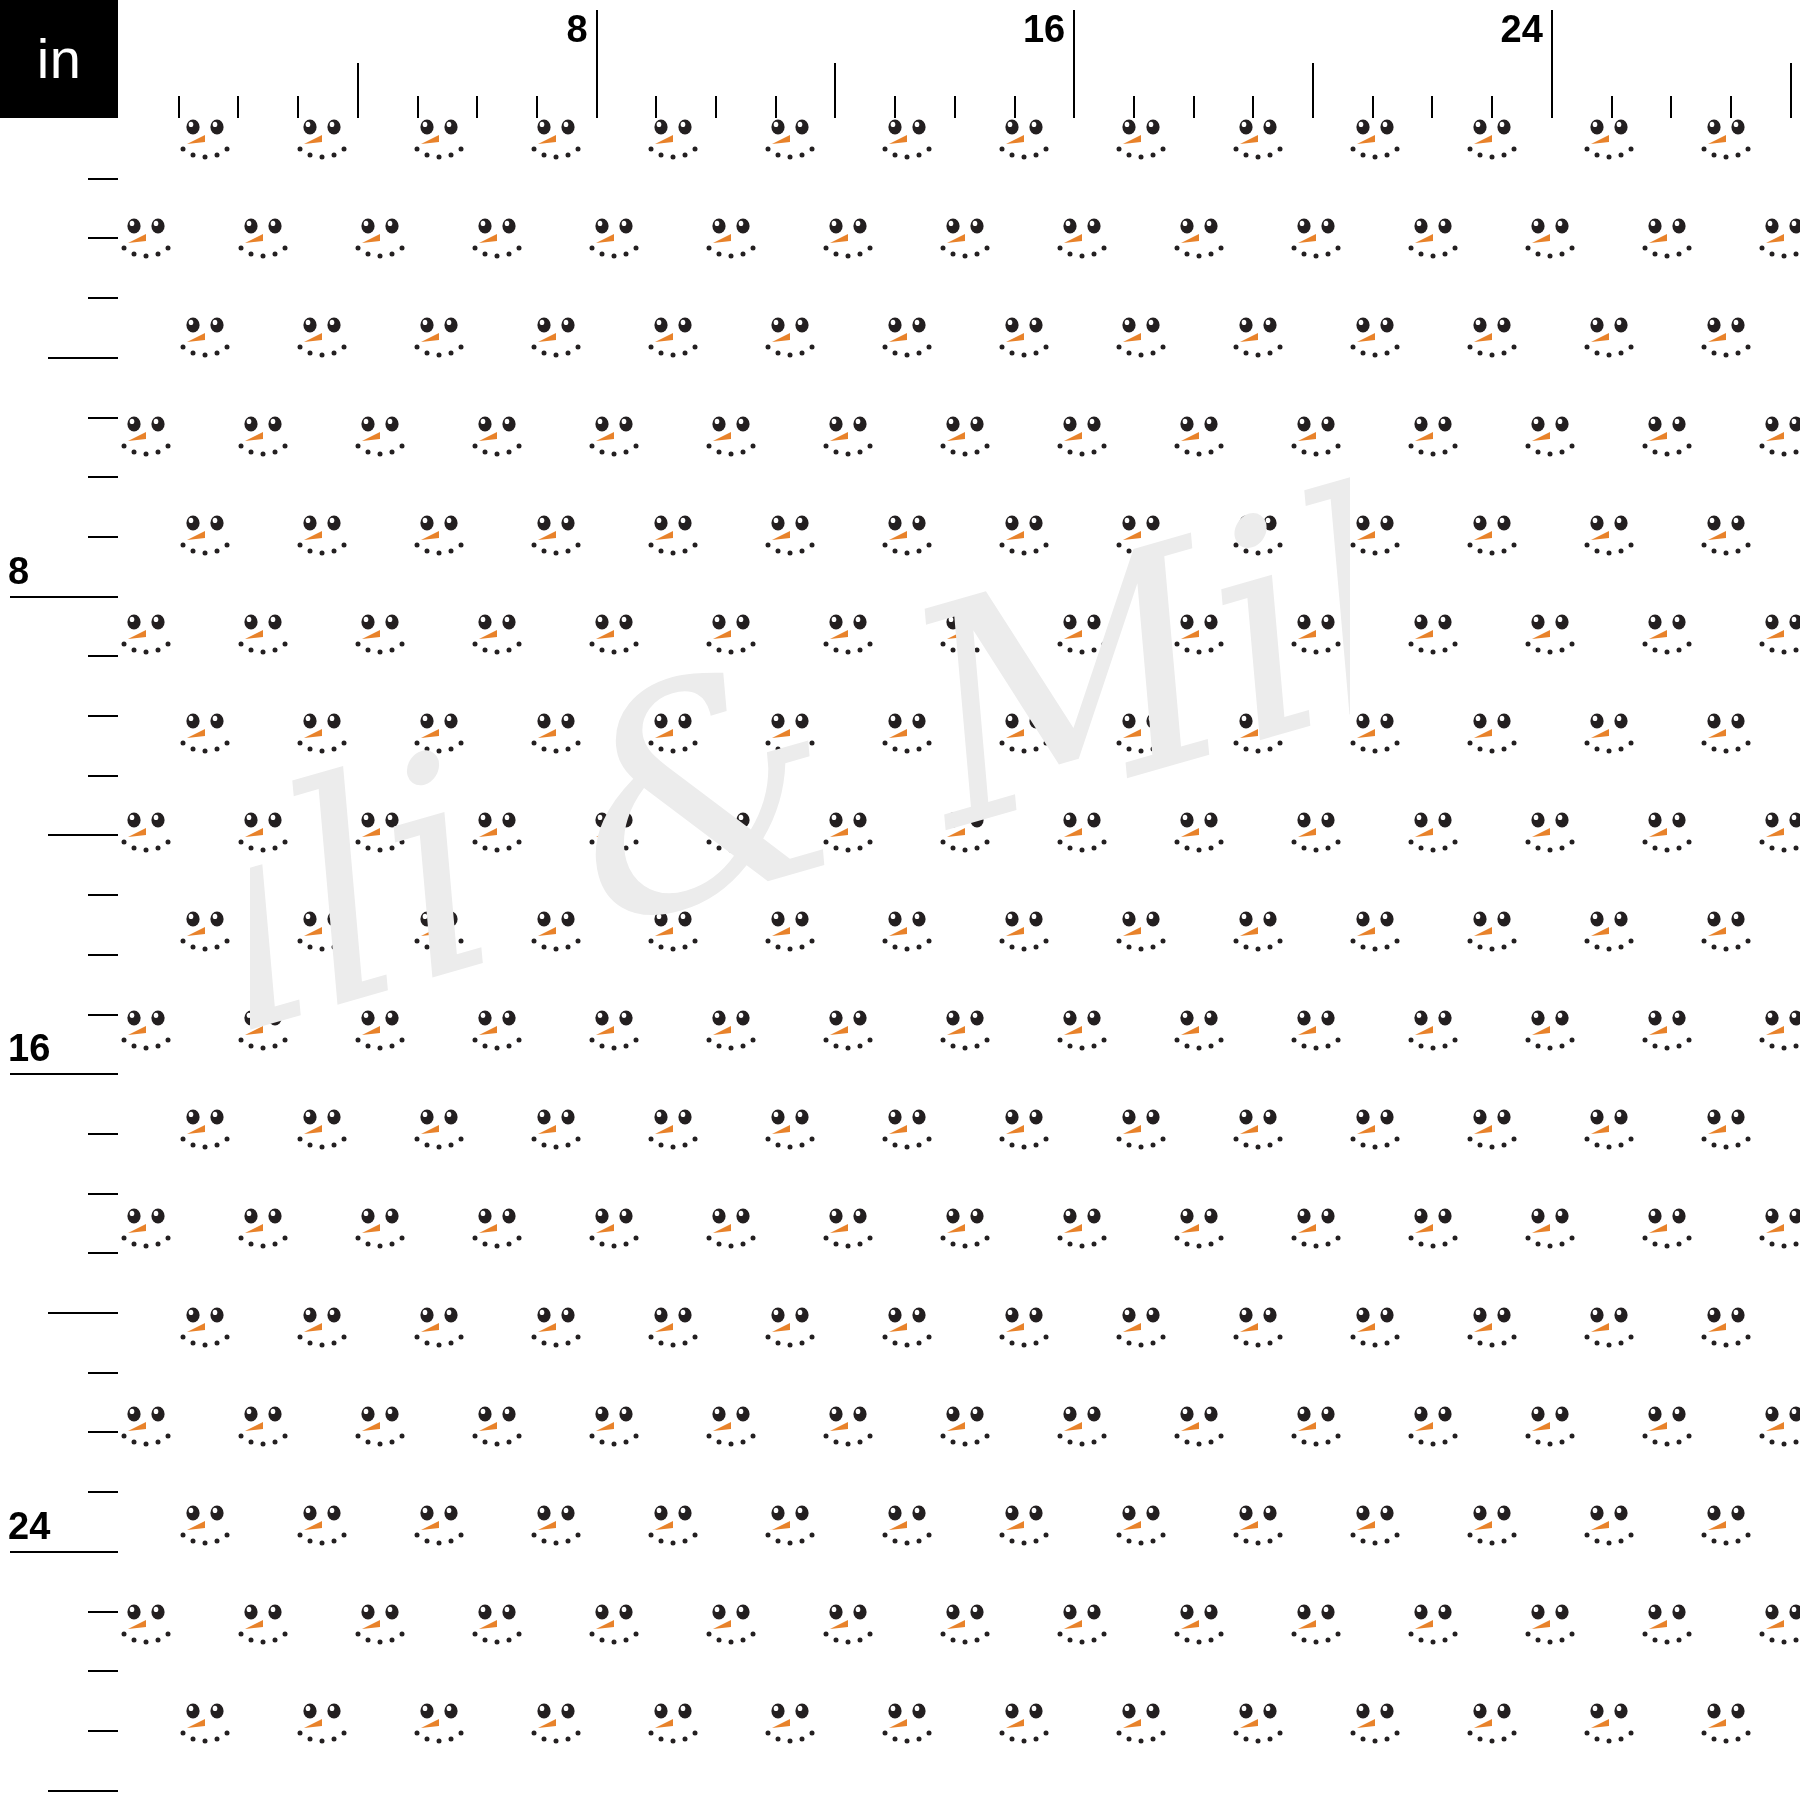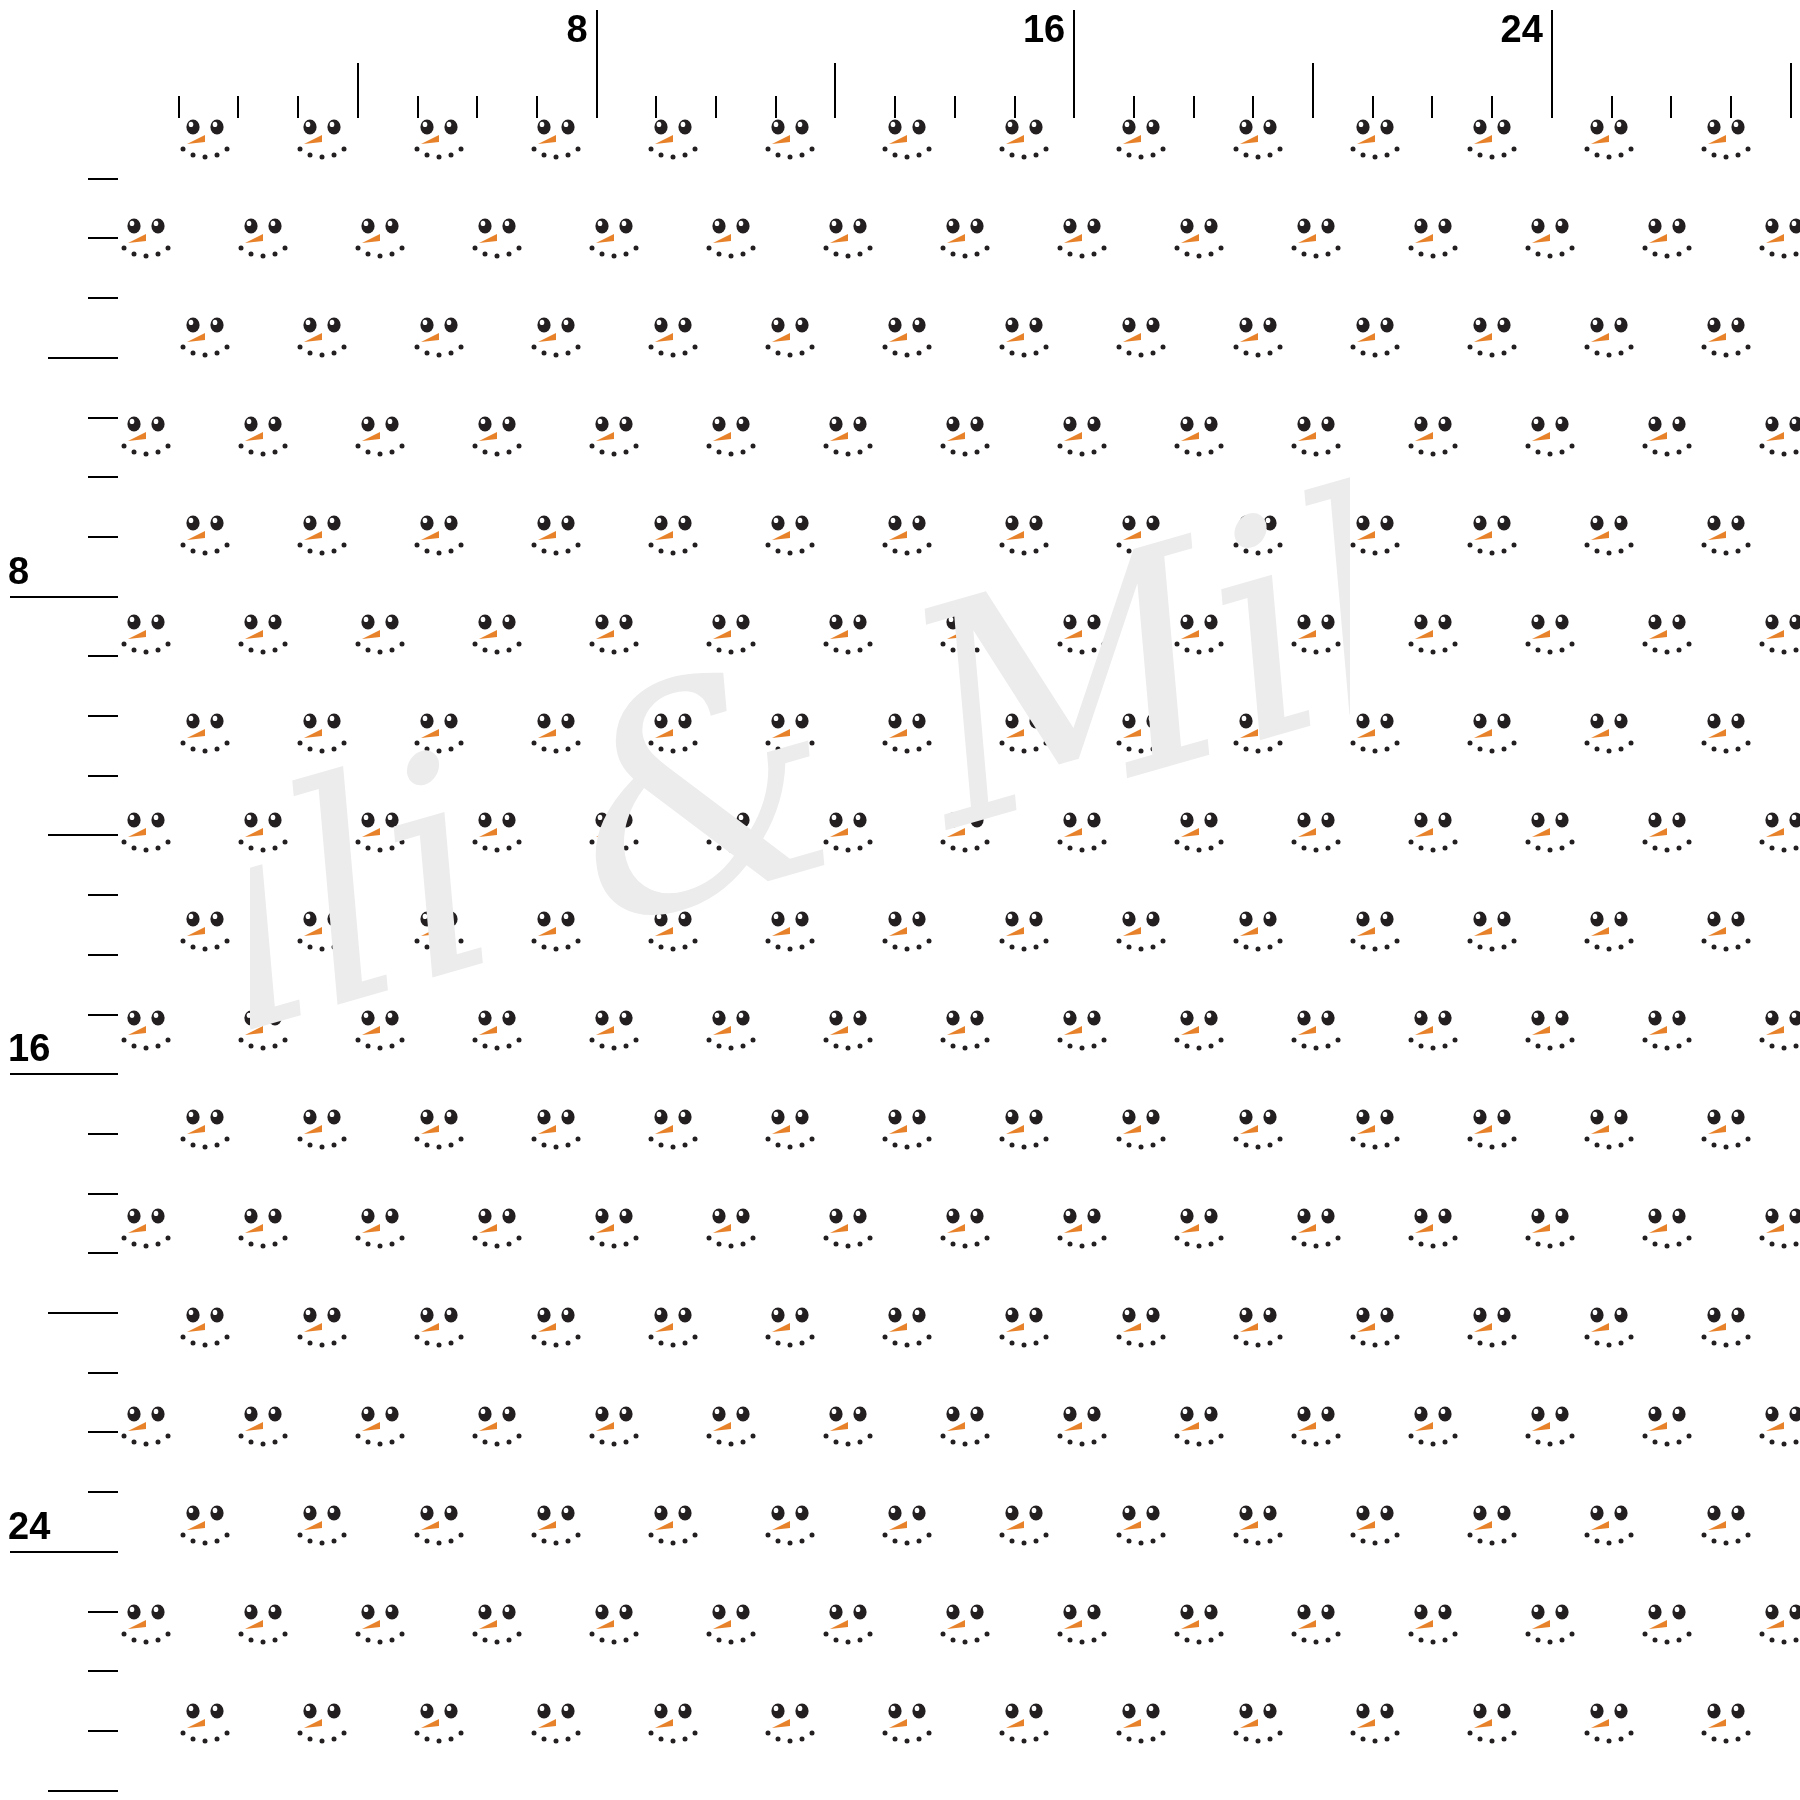--- a/index.html
+++ b/index.html
@@ -3650,14 +3650,17 @@
       <div class="tick-h" style="top: 1432.8px; width: 108px;"></div>
       <div class="tick-h" style="top: 1492.5px; width: 30px;"></div>
       <div class="tick-h" style="top: 1552.2px; width: 30px;"></div>
       <div class="tick-h" style="top: 1611.9px; width: 30px;"></div>
       <div class="tick-h" style="top: 1671.6px; width: 70px;"></div>
       <div class="lbl-left" style="top: 477.6px;">8</div>
       <div class="lbl-left" style="top: 955.2px;">16</div>
       <div class="lbl-left" style="top: 1432.8px;">24</div>
     </div>
 
+  <div id="unit-badge">
+    <span>in</span>
+  </div>
 
 </div>
 
 </body></html>

